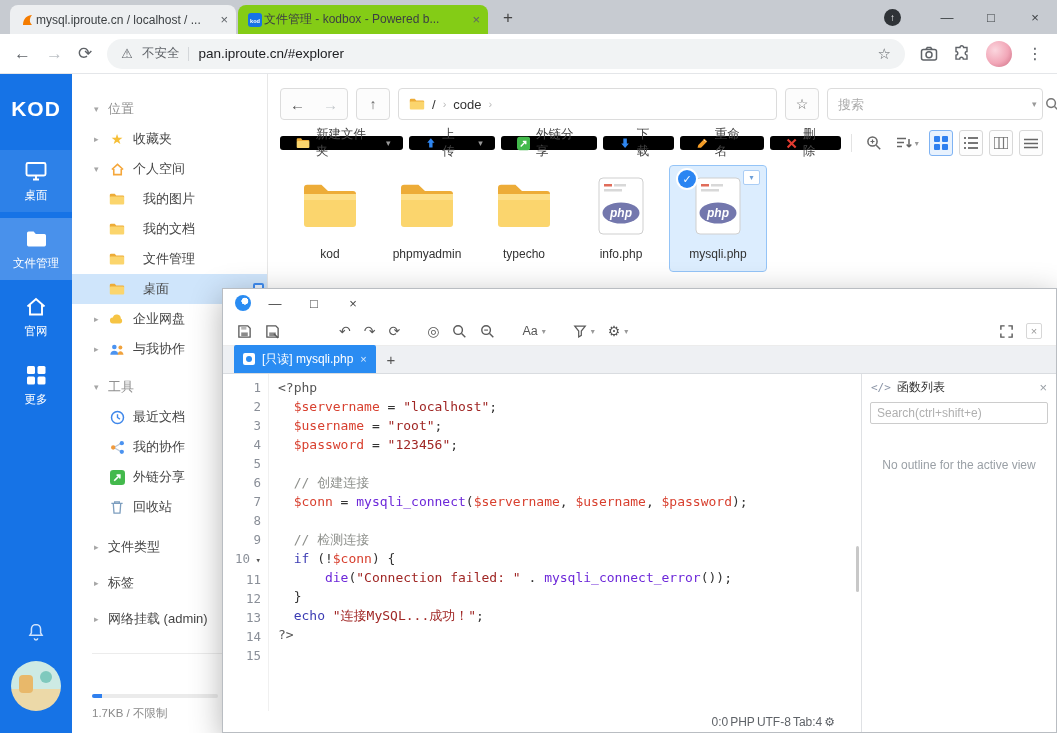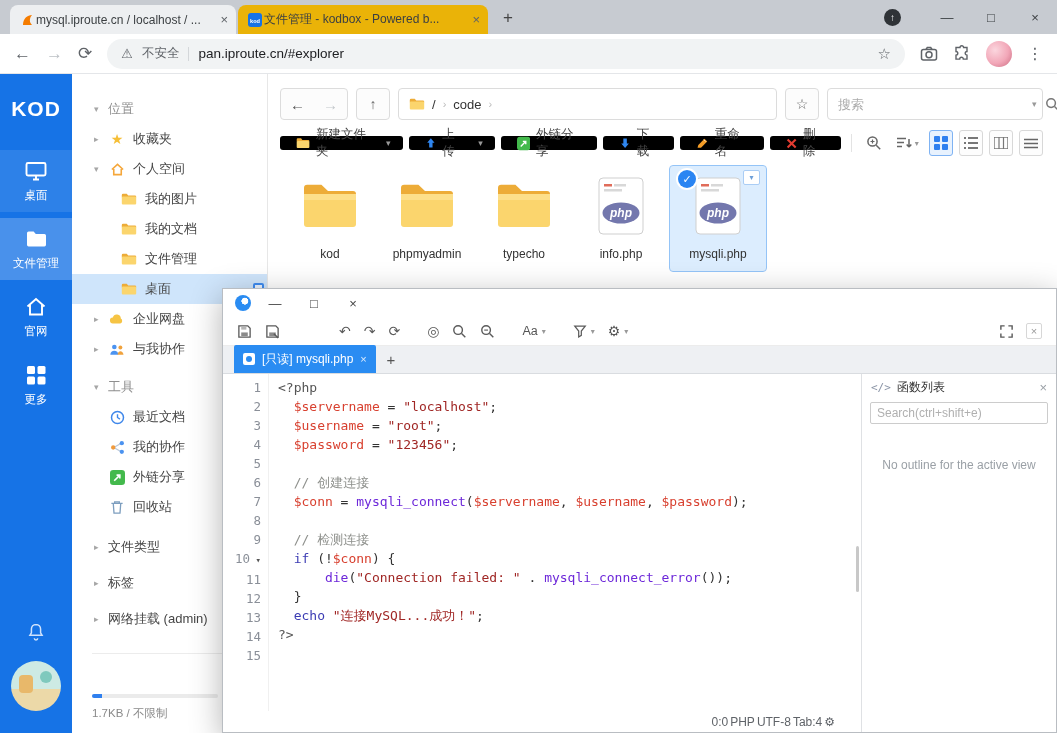--- a/index.html
+++ b/index.html
@@ -5,21 +5,21 @@
   *{margin:0;padding:0;box-sizing:border-box;}
   html,body{width:1057px;height:733px;overflow:hidden;font-family:"Liberation Sans","DejaVu Sans",sans-serif;}
   .screen{position:relative;width:1057px;height:733px;background:#fff;overflow:hidden;}
 
   
   .strip{height:34px;background:#c7cbd1;display:flex;align-items:flex-end;position:relative;}
   .tab{height:29px;border-radius:8px 8px 0 0;display:flex;align-items:center;padding:0 8px 0 10px;font-size:12px;color:#3c4043;gap:2px;overflow:hidden;}
   .tab .ttl{flex:1;white-space:nowrap;overflow:hidden;}
   .tab .tclose{color:#5f6368;font-size:13px;flex:0 0 auto;}
   .tab1{width:226px;background:#edeff1;margin-left:10px;}
-  .tab2{width:250px;background:#eab308;margin-left:2px;}
+  .tab2{width:250px;background:#84cc16;margin-left:2px;}
   .newtab-btn{width:28px;height:28px;display:flex;align-items:center;justify-content:center;color:#444;font-size:17px;margin:0 0 2px 6px;}
   .winctl{position:absolute;right:0;top:0;height:34px;display:flex;align-items:center;}
   .update-dot{width:17px;height:17px;border-radius:50%;background:#2f3337;color:#fff;font-size:10px;display:flex;align-items:center;justify-content:center;margin-right:24px;}
   .wbtn{width:44px;text-align:center;color:#3c4043;font-size:13px;}
 
   .addr{height:40px;background:#fff;display:flex;align-items:center;padding:0 14px;gap:15px;border-bottom:1px solid #e4e6e9;}
   .aicon{color:#5f6368;font-size:17px;line-height:1;}
   .aicon.disabled{color:#bcc0c5;}
   .urlbox{flex:1;height:30px;background:#f1f3f4;border-radius:15px;display:flex;align-items:center;padding:0 14px;gap:9px;}
   .warn{color:#5f6368;font-size:13px;}
@@ -44,21 +44,21 @@
   .rail-avatar:after{content:"";position:absolute;left:8px;top:14px;width:14px;height:18px;border-radius:4px;background:#e8b86a;}
   .rail-avatar:before{content:"";position:absolute;right:9px;top:10px;width:12px;height:12px;border-radius:50%;background:#7fc9bd;}
 
   
   .tree{width:196px;background:#fff;border-right:1px solid #e7e7e7;display:flex;flex-direction:column;padding-top:20px;flex:0 0 196px;}
   .trow{display:flex;align-items:center;height:30px;padding-left:22px;font-size:13px;color:#454545;position:relative;flex:0 0 30px;}
   .trow .chev{width:14px;color:#a6a6a6;font-size:9px;flex:0 0 14px;}
   .trow .chev-sp{width:14px;flex:0 0 14px;}
   .trow .ticon{width:18px;display:flex;justify-content:center;align-items:center;margin-right:7px;flex:0 0 18px;}
   .trow.header{color:#8f8f8f;}
-  .trow.child{padding-left:48px;}
+  .trow.child{padding-left:36px;gap:10px;}
   .trow.selected{background:#cfe5fb;}
   .row-handle{position:absolute;right:3px;top:9px;width:11px;height:11px;border:2px solid #3f8cf0;background:#eaf3fe;border-radius:2px;}
   .tree-bottom{margin-top:auto;padding:0 14px 12px 20px;}
   .tree-div{border-top:1px solid #ececec;margin-bottom:40px;}
   .quota-bar{width:126px;height:4px;background:#ebebeb;border-radius:2px;overflow:hidden;margin-bottom:8px;}
   .quota-fill{width:10px;height:4px;background:#2f80ef;}
   .quota-text{font-size:11.5px;color:#8a8a8a;}
   .star-glyph{color:#f6bf37;font-size:14px;}
 
   

